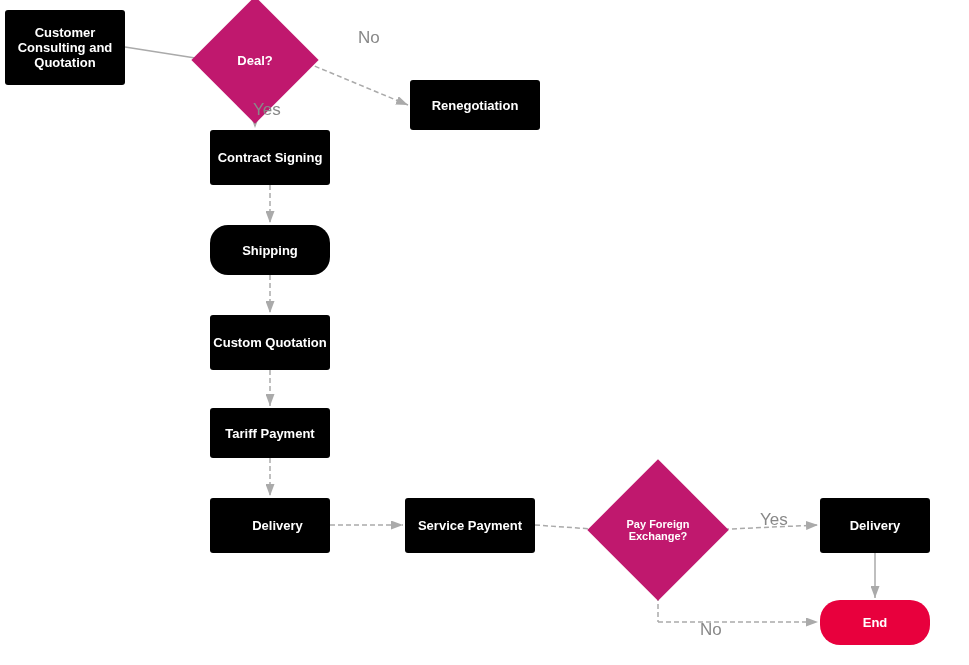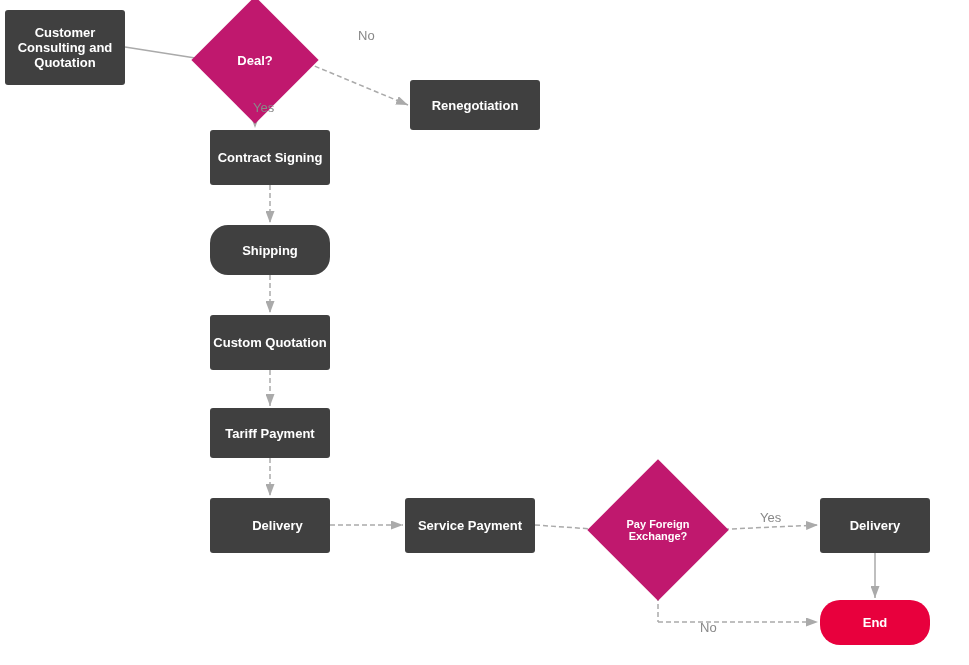--- a/index.html
+++ b/index.html
@@ -20,21 +20,21 @@
       position: absolute;
       display: flex;
       align-items: center;
       justify-content: center;
       text-align: center;
       font-size: 13px;
       font-weight: bold;
       color: #fff;
     }
     .rect-blue {
-      background: #404040;
+      background: #000000;
       border-radius: 3px;
     }
     .diamond {
       background: transparent;
       transform: rotate(45deg);
     }
     .diamond-inner {
       transform: rotate(-45deg);
       display: flex;
       align-items: center;
@@ -56,21 +56,21 @@
     svg.arrows {
       position: absolute;
       top: 0;
       left: 0;
       width: 969px;
       height: 665px;
       pointer-events: none;
     }
     .label-text {
       position: absolute;
-      font-size: 13px;
+      font-size: 17px;
       color: #888;
     }
   </style>
 </head>
 <body>
 
 <div id="flowchart">
   <svg class="arrows">
 
     <defs>

